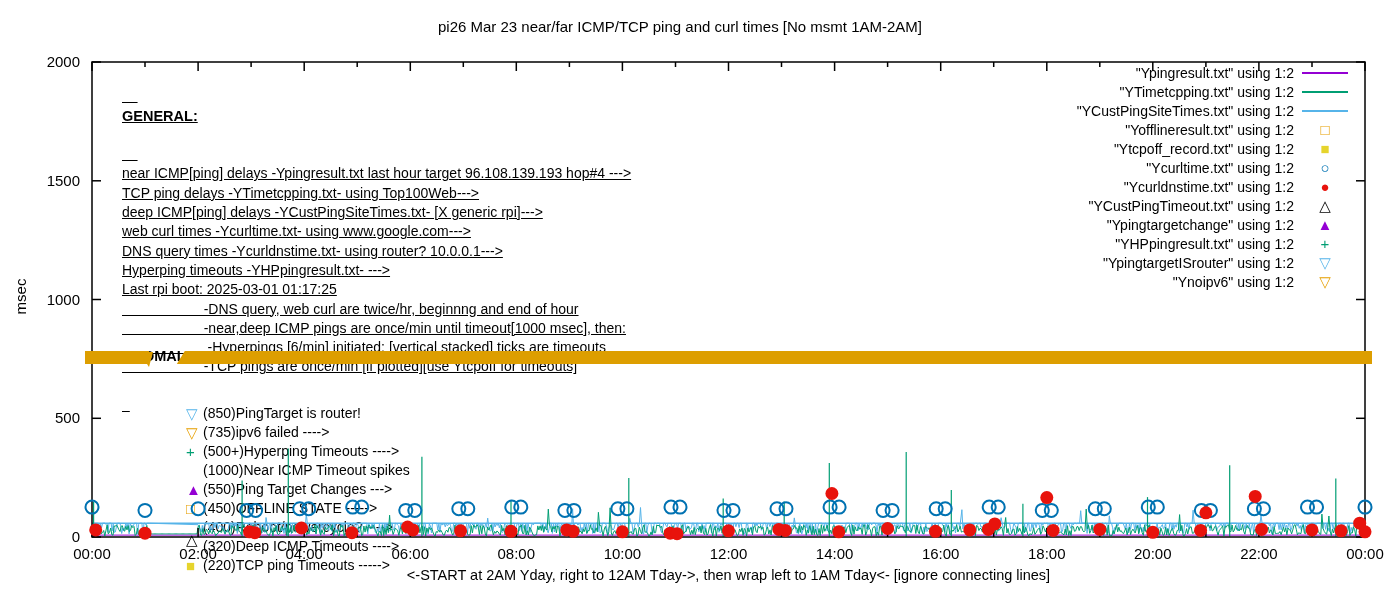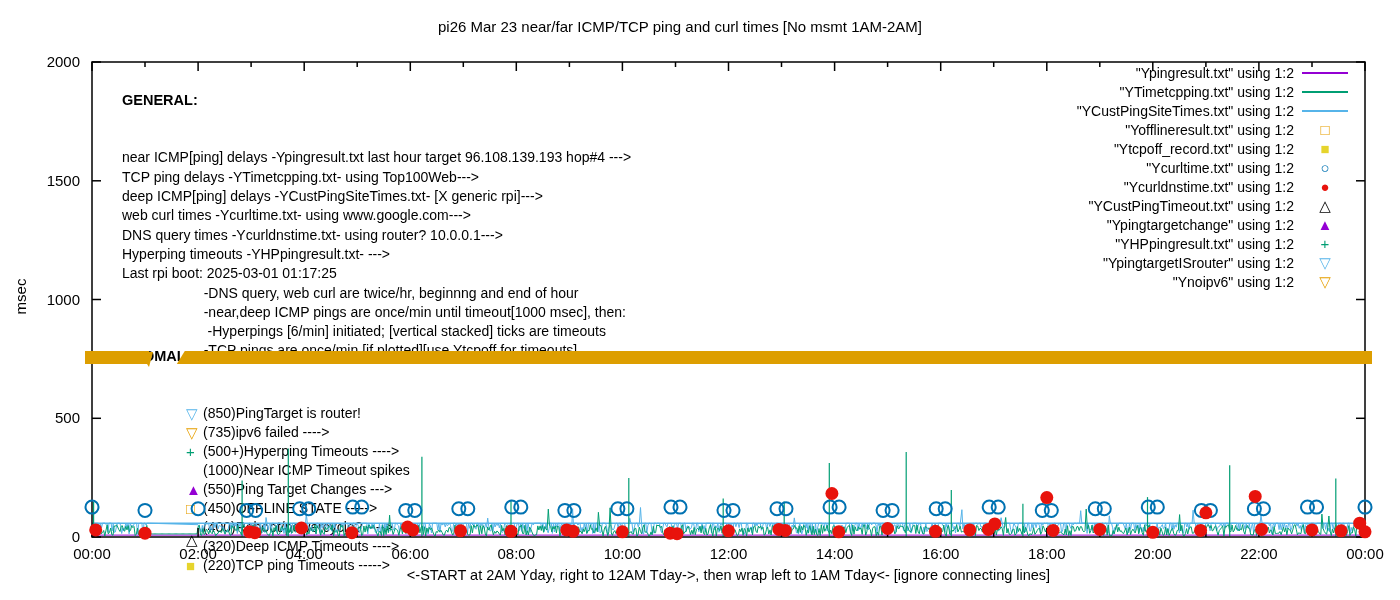--- a/index.html
+++ b/index.html
@@ -5,21 +5,21 @@
   html,body{margin:0;padding:0;background:#ffffff;}
   .stage{position:relative;width:1400px;height:600px;background:#fff;overflow:hidden;
          font-family:"Liberation Sans",sans-serif;color:#000;}
   .title{position:absolute;top:18px;left:0;width:1320px;text-align:center;font-size:15px;padding-left:20px;}
   .ylab{position:absolute;left:-12px;top:288px;width:64px;text-align:center;font-size:15px;
         transform:rotate(-90deg);}
   .xlab{position:absolute;top:567px;left:92px;width:1273px;text-align:center;font-size:14.5px;}
   svg.plot{position:absolute;left:0;top:0;z-index:3;}
   .txtblock{position:absolute;z-index:2;font-size:14px;line-height:19.3px;white-space:pre;}
   .txtblock .hd{font-weight:bold;font-size:14.5px;}
-  #general{left:122px;top:52px;}
+  #general{left:122px;top:68px;text-decoration:underline;}
   #anomalies{left:122px;top:308px;}
   #anomalies .rows{margin-left:64px;}
   .arow{height:19px;display:flex;align-items:center;}
   .amk{display:inline-block;width:17px;font-size:15px;line-height:15px;text-align:left;}
   .legend{position:absolute;left:1014px;top:63px;z-index:2;}
   .lrow{height:19px;display:flex;align-items:center;}
   .llab{width:280px;text-align:right;font-size:14px;}
   .lsample{width:62px;display:flex;align-items:center;justify-content:center;}
   .lline{width:46px;height:2px;}
   .lmk{font-size:15px;line-height:15px;}

